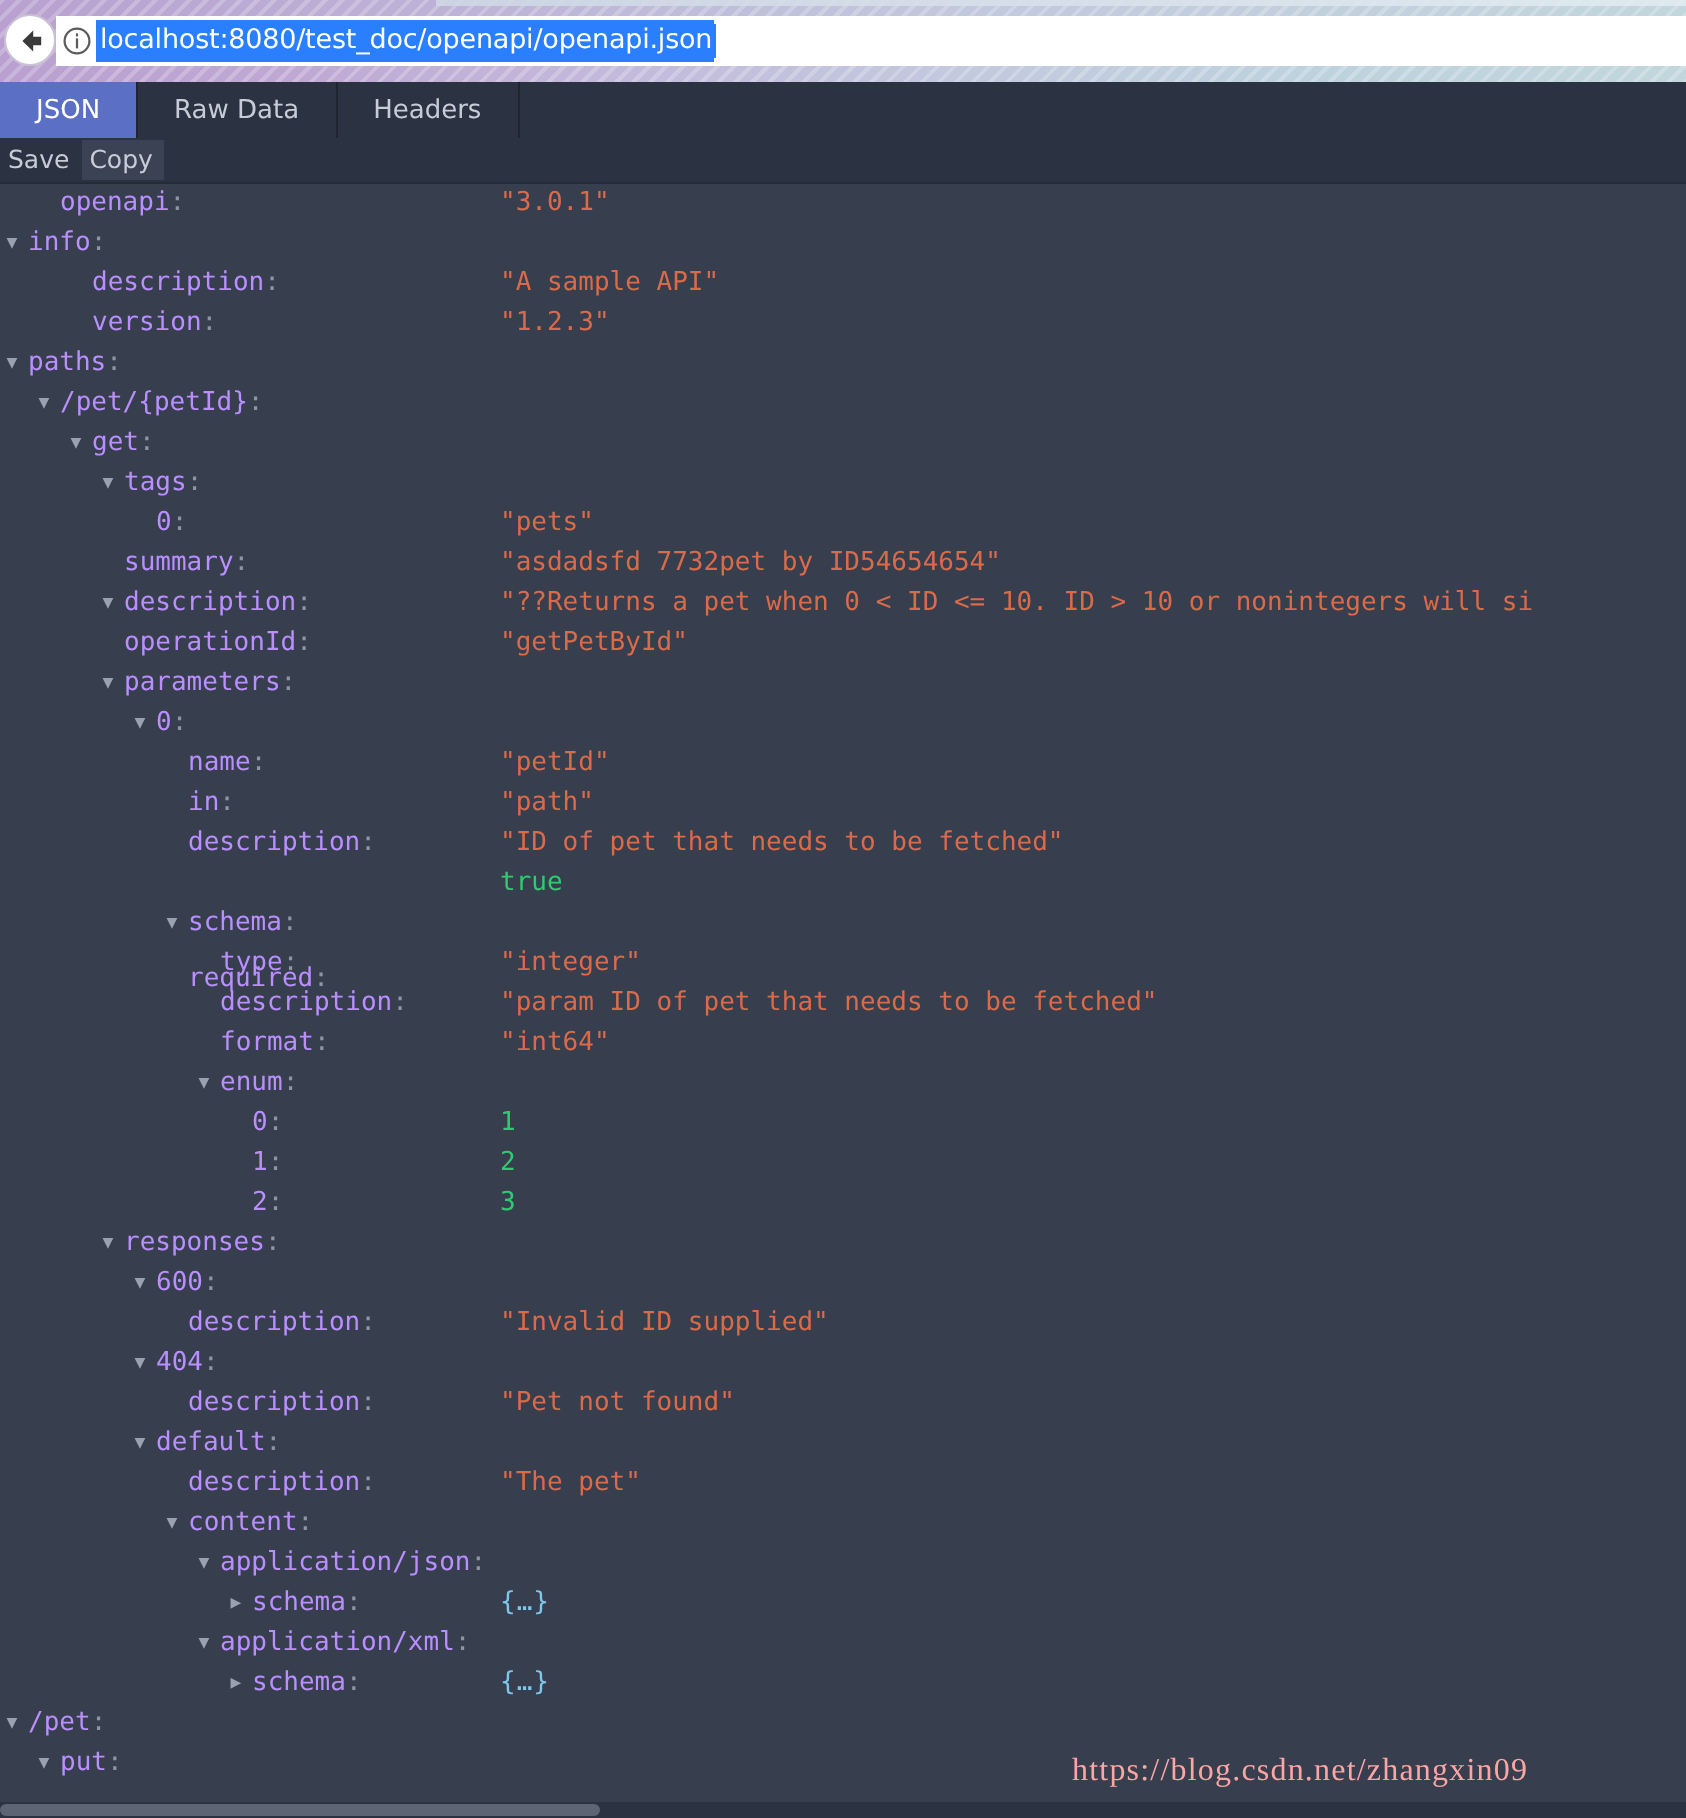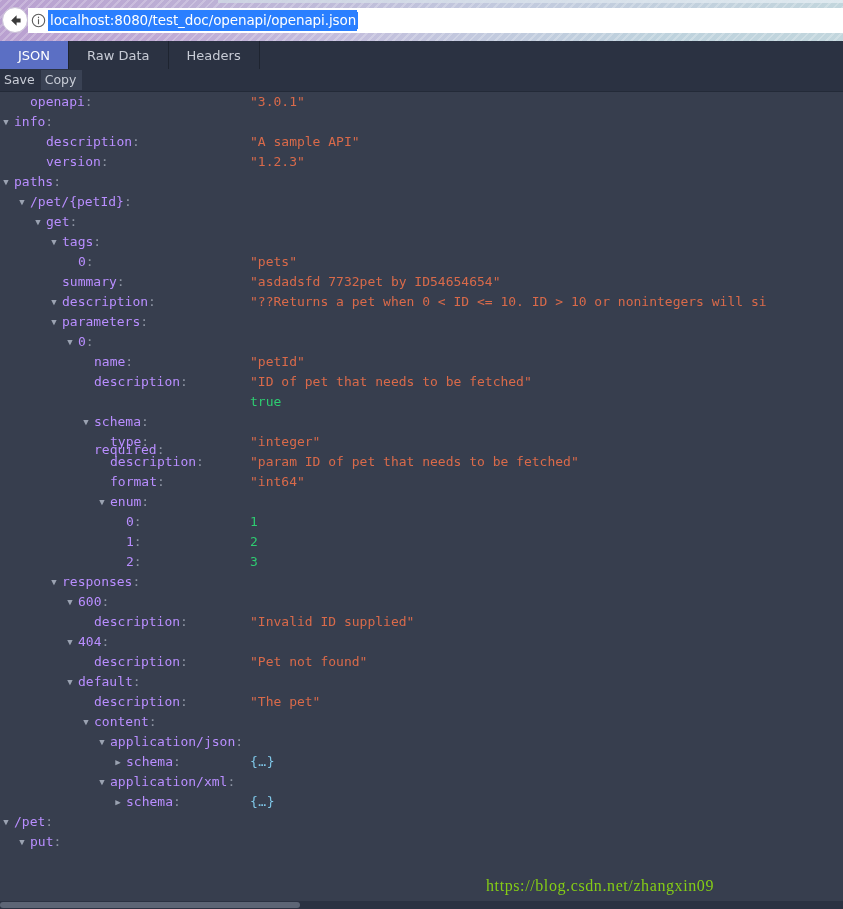--- a/index.html
+++ b/index.html
@@ -164,24 +164,24 @@
     background: #2b3242;
   }
   .hscroll-thumb {
     position: absolute; left: 0px; top: 1px; width: 300px; height: 6px;
     background: #5d6575; border-radius: 3px;
     cursor: pointer;
   }
 
   
   .watermark {
-    position: absolute; left: 486px; top: 877px;
+    position: absolute; left: 536px; top: 877px;
     font-family: "Liberation Serif", serif;
     font-size: 16px;
-    color: #84cc16;
+    color: #fca5a5;
     letter-spacing: 0.6px;
     white-space: nowrap;
     pointer-events: none;
   }
 </style>
 </head>
 <body>
 
 <div id="app">
 
@@ -268,30 +268,38 @@
       <div class="row">
         <span class="key-wrap" style="left: 62px;"><span class="k">summary</span><span class="colon">:</span></span>
         <span class="val">"asdadsfd 7732pet by ID54654654"</span>
       </div>
       <div class="row">
         <span class="twisty" style="left: 49px;">▼</span>
         <span class="key-wrap" style="left: 62px;"><span class="k">description</span><span class="colon">:</span></span>
         <span class="val">"??Returns a pet when 0 &lt; ID &lt;= 10.  ID &gt; 10 or nonintegers will simulate API error c</span>
       </div>
       <div class="row">
+        <span class="key-wrap" style="left: 62px;"><span class="k">operationId</span><span class="colon">:</span></span>
+        <span class="val">"getPetById"</span>
+      </div>
+      <div class="row">
         <span class="twisty" style="left: 49px;">▼</span>
         <span class="key-wrap" style="left: 62px;"><span class="k">parameters</span><span class="colon">:</span></span>
       </div>
       <div class="row">
         <span class="twisty" style="left: 65px;">▼</span>
         <span class="key-wrap" style="left: 78px;"><span class="k">0</span><span class="colon">:</span></span>
       </div>
       <div class="row">
         <span class="key-wrap" style="left: 94px;"><span class="k">name</span><span class="colon">:</span></span>
         <span class="val">"petId"</span>
+      </div>
+      <div class="row">
+        <span class="key-wrap" style="left: 94px;"><span class="k">in</span><span class="colon">:</span></span>
+        <span class="val">"path"</span>
       </div>
       <div class="row">
         <span class="key-wrap" style="left: 94px;"><span class="k">description</span><span class="colon">:</span></span>
         <span class="val">"ID of pet that needs to be fetched"</span>
       </div>
       <div class="row">
         <span class="key-wrap" style="left: 94px; margin-top: 48px;"><span class="k">required</span><span class="colon">:</span></span>
         <span class="val bool">true</span>
       </div>
       <div class="row">

